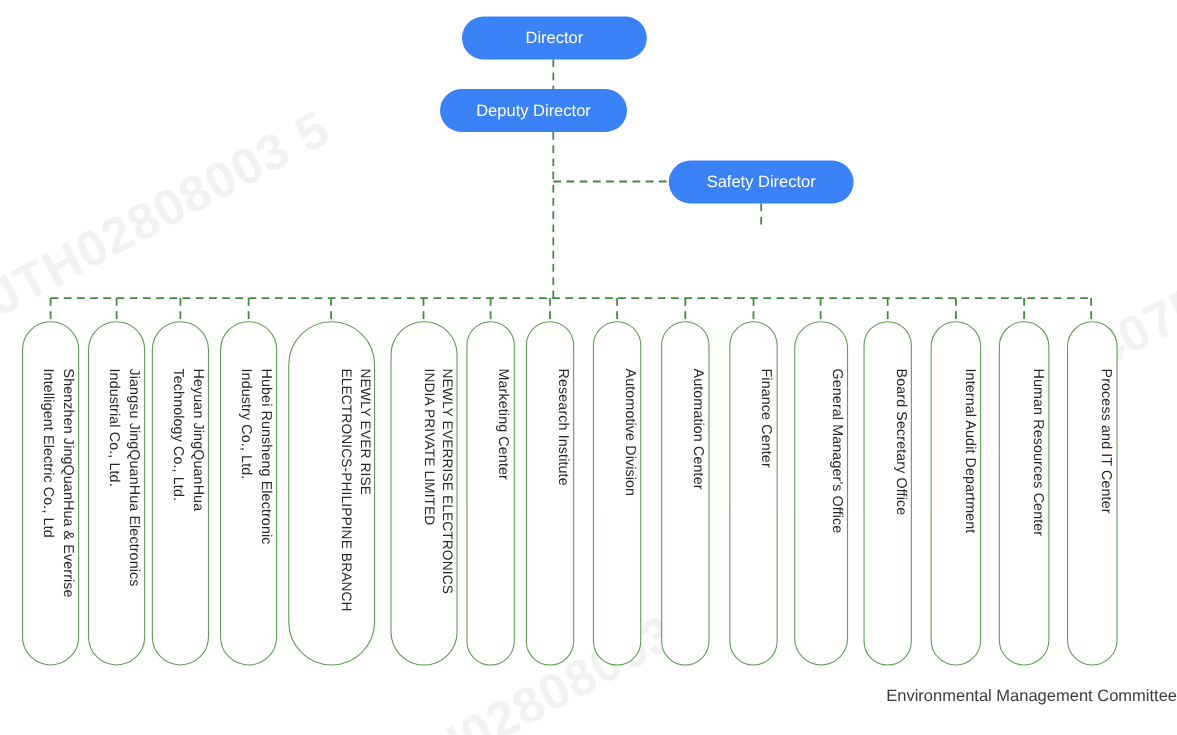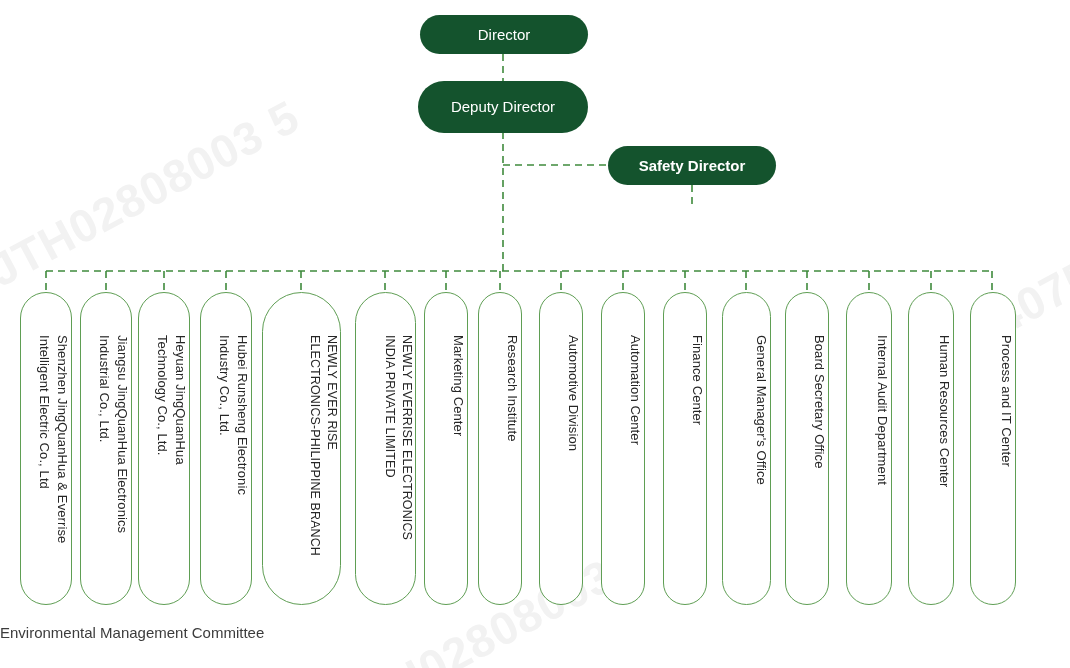--- a/index.html
+++ b/index.html
@@ -28,21 +28,21 @@
   .wm-a{left:-20px;  top:250px; transform:rotate(-28deg);}
   .wm-b{left:330px;  top:690px; transform:rotate(-28deg);}
   .wm-c{left:960px;  top:310px; transform:rotate(-28deg);}
 
   
   #wires{position:absolute;left:0;top:0;width:1070px;height:668px;z-index:1;}
 
   
   .gnode{
     position:absolute;
-    background:#14532d;
+    background:#3b82f6;
     color:#ffffff;
     border-radius:999px;
     display:flex;
     align-items:center;
     justify-content:center;
     text-align:left;
     font-size:15px;
     line-height:1.18;
     z-index:3;
     box-sizing:border-box;
@@ -86,21 +86,21 @@
     position:absolute;
     left:0;right:0;top:20px;bottom:14px;
     display:flex;
     justify-content:center;
   }
 
   .caption{
     position:absolute;
     left:0;right:0;
     top:624px;
-    text-align:left;
+    text-align:right;
     font-size:15px;
     color:#3c3c3c;
     z-index:3;
   }
 </style>
 </head>
 <body>
 
 <div id="chart">
 
@@ -134,22 +134,22 @@
       <line x1="685" y1="271" x2="685" y2="292"></line>
       <line x1="746" y1="271" x2="746" y2="292"></line>
       <line x1="807" y1="271" x2="807" y2="292"></line>
       <line x1="869" y1="271" x2="869" y2="292"></line>
       <line x1="931" y1="271" x2="931" y2="292"></line>
       <line x1="992" y1="271" x2="992" y2="292"></line>
     </g>
   </svg>
 
   <div class="gnode" id="top-0" style="left: 420px; top: 15px; width: 168px; height: 39px;">Director</div>
-  <div class="gnode" id="top-1" style="left: 418px; top: 81px; width: 170px; height: 52px;">Deputy Director</div>
-  <div class="gnode" id="top-2" style="left: 608px; top: 146px; width: 168px; height: 39px; font-weight: bold;">Safety Director</div>
+  <div class="gnode" id="top-1" style="left: 400px; top: 81px; width: 170px; height: 39px;">Deputy Director</div>
+  <div class="gnode" id="top-2" style="left: 608px; top: 146px; width: 168px; height: 39px;">Safety Director</div>
 
   <div id="leaf-layer">
       <div class="vnode" style="left: 20px; top: 292px; width: 52px; height: 313px;">
         <div class="vwrap">
           <div class="vtext" style="writing-mode: vertical-rl; white-space: pre; text-align: left; font-size: 13px;">Shenzhen JingQuanHua &amp; Everrise
 Intelligent Electric Co., Ltd</div>
         </div>
       </div>
       <div class="vnode" style="left: 80px; top: 292px; width: 52px; height: 313px;">
         <div class="vwrap">

